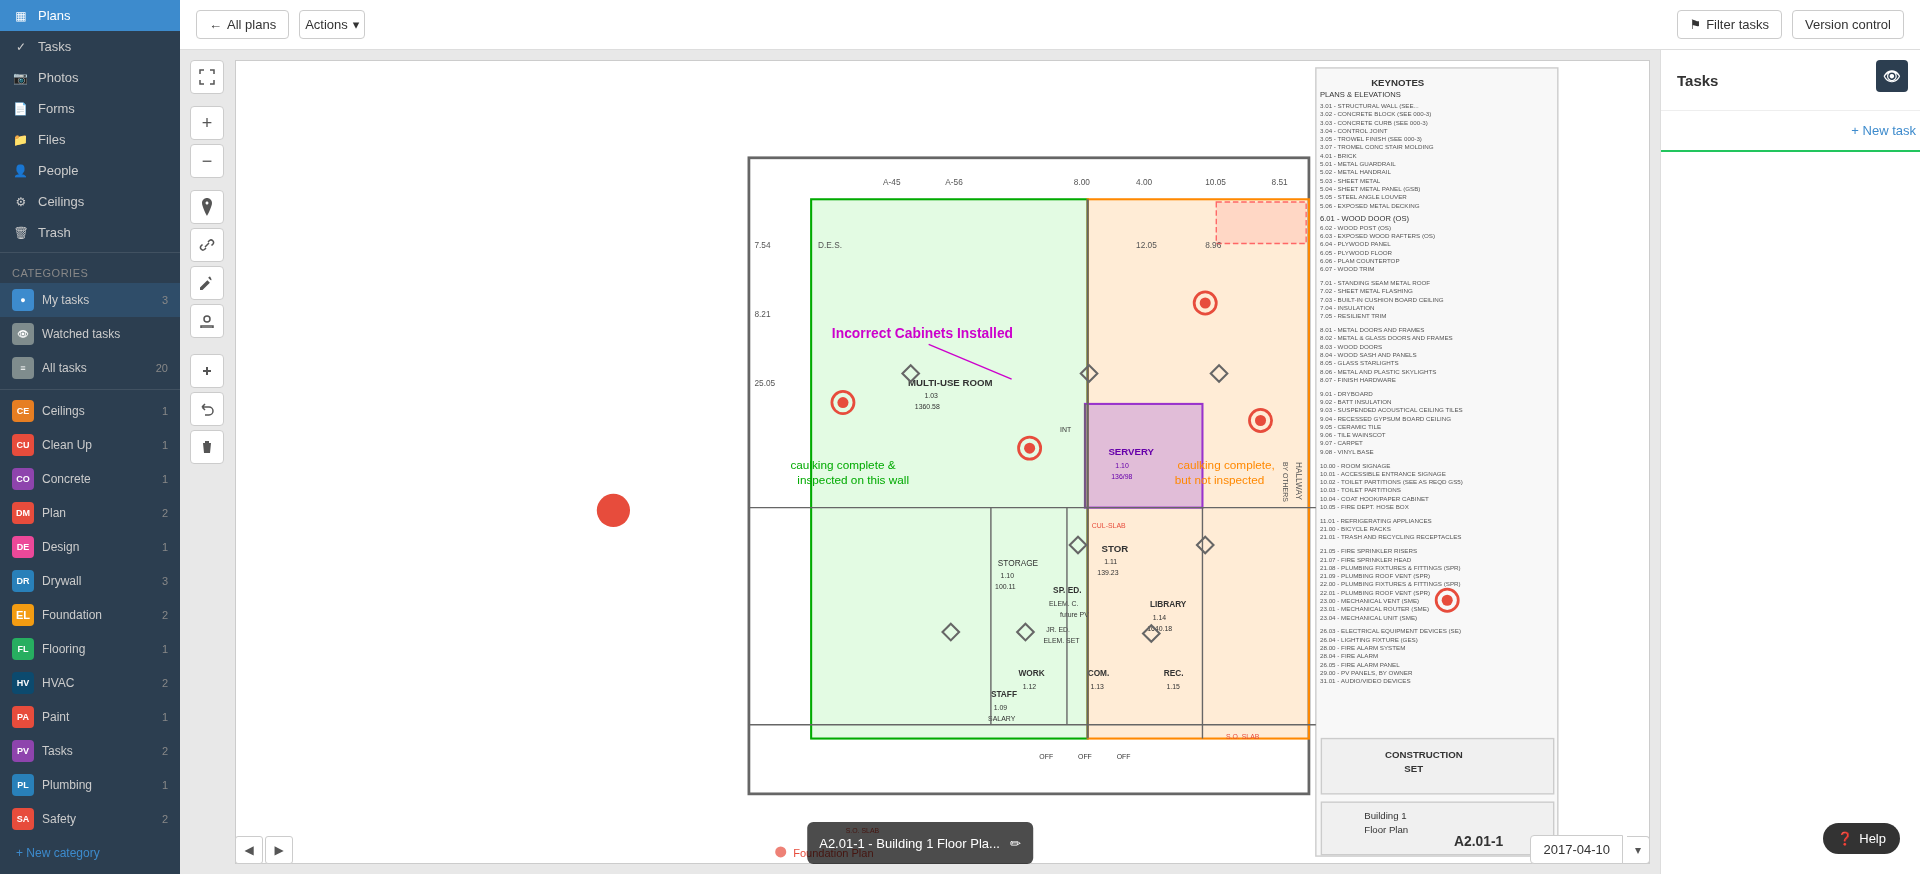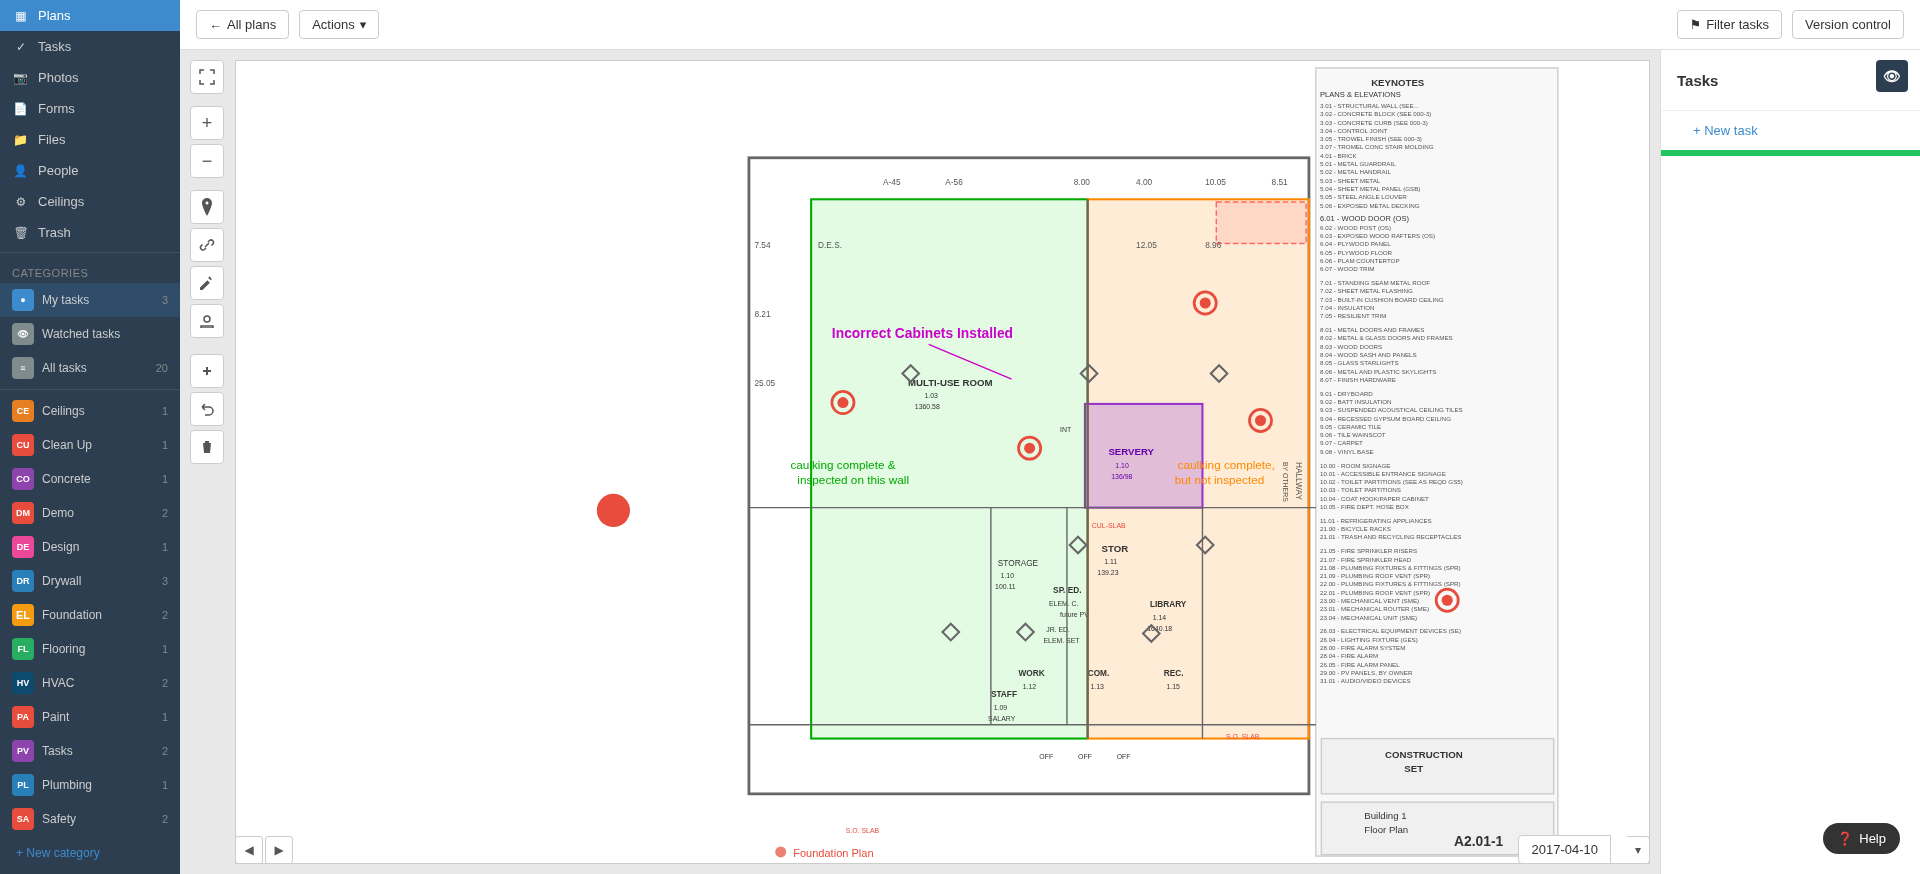--- a/index.html
+++ b/index.html
@@ -78,21 +78,21 @@
       padding: 6px 12px;
       border: 1px solid #ccc;
       border-radius: 4px;
       background: white;
       cursor: pointer;
       font-size: 13px;
       color: #333;
     }
     .btn-actions {
       display: flex; align-items: center; gap: 5px;
-      padding: 6px 12px;
+      padding: 6px 5px;
       border: 1px solid #ccc;
       border-radius: 4px;
       background: white;
       cursor: pointer;
       font-size: 13px;
       color: #333;
     }
     .topbar-right {
       margin-left: auto;
       display: flex; align-items: center; gap: 10px;
@@ -183,21 +183,21 @@
       font-size: 13px;
     }
 
     
     #date-picker {
       position: absolute;
       bottom: 10px;
       right: 10px;
       display: flex;
       align-items: center;
-      gap: 16px;
+      gap: 4px;
     }
     .date-display {
       background: white;
       border: 1px solid #ccc;
       border-radius: 4px 0 0 4px;
       padding: 6px 12px;
       font-size: 13px;
       color: #333;
     }
     .date-dropdown {
@@ -235,25 +235,26 @@
       border-radius: 4px;
       display: flex; align-items: center; justify-content: center;
       cursor: pointer;
       color: white;
       font-size: 14px;
       position: relative;
       top: -4px;
       right: -4px;
     }
     #new-task {
-      padding: 12px 32px;
-      border-bottom: 6px solid #22c55e;
+      padding: 12px 4px;
+      border-bottom: 2px solid #22c55e;
       color: #3d8bcd;
       cursor: pointer;
       font-size: 13px;
+      text-align: right;
     }
 
     
     #plan-svg {
       width: 100%;
       height: 100%;
     }
 
     
     #nav-arrows {
@@ -382,21 +383,21 @@
           <span style="font-size:9px">CO</span>
         </div>
       <span class="cat-label">Concrete</span>
       <span class="cat-count">1</span>
     </div>
 
     <div class="cat-item">
       <div class="cat-circle" style="background:#e74c3c">
           <span style="font-size:9px">DM</span>
         </div>
-      <span class="cat-label">Demo</span>
+      <span class="cat-label">Plan</span>
       <span class="cat-count">2</span>
     </div>
 
     <div class="cat-item">
       <div class="cat-circle" style="background:#ec4899">
           <span style="font-size:9px">DE</span>
         </div>
       <span class="cat-label">Design</span>
       <span class="cat-count">1</span>
     </div>
@@ -773,20 +774,24 @@
       <div id="nav-arrows">
         <div class="nav-arrow">◀</div>
         <div class="nav-arrow">▶</div>
       </div>
 
       <div id="date-picker">
         <div class="date-display">2017-04-10</div>
         <div class="date-dropdown">▾</div>
       </div>
 
+      <div id="bottom-bar">
+        <span>A2.01-1 - Building 1 Floor Pla...</span>
+        <span style="cursor:pointer">✏</span>
+      </div>
     </div>
 
     <div id="tasks-panel">
       <div id="tasks-header">
         <span>Tasks</span>
         <div class="tasks-eye-btn">👁</div>
       </div>
       <div id="new-task">
         <span>+ New task</span>
       </div>

